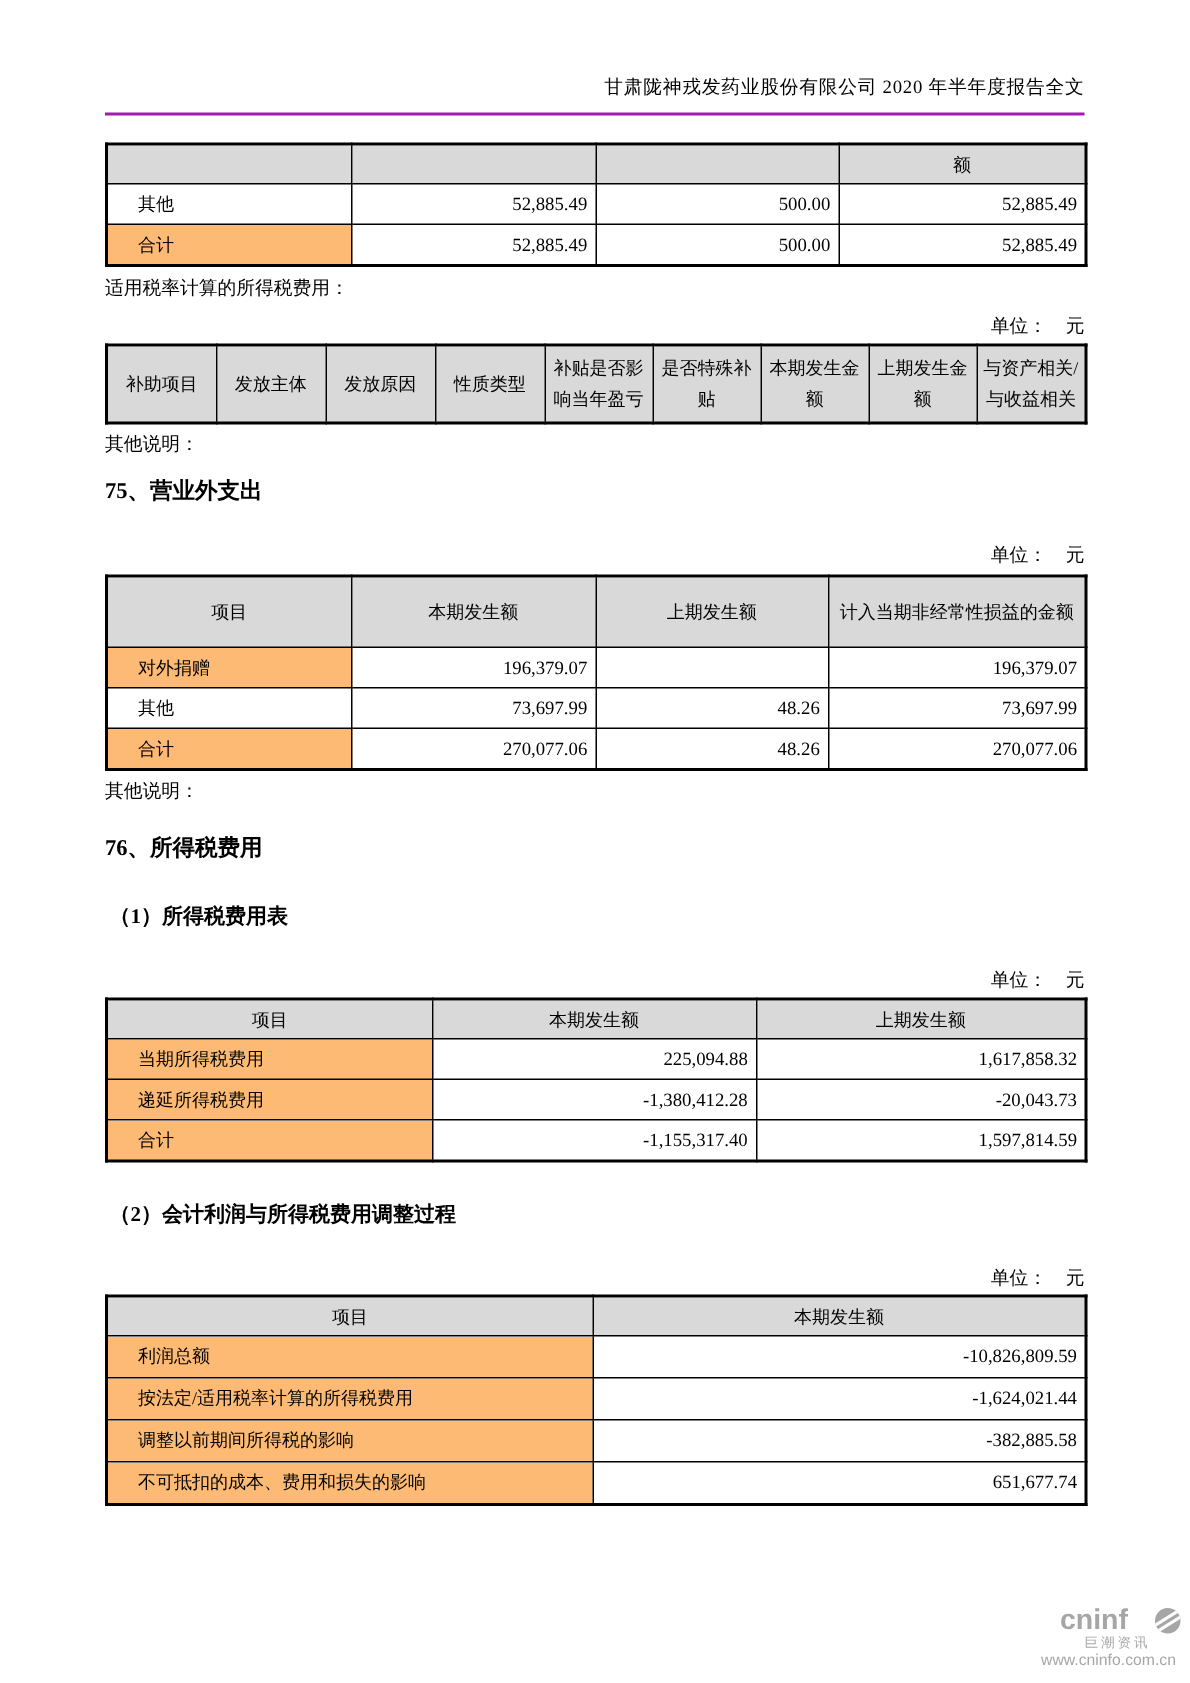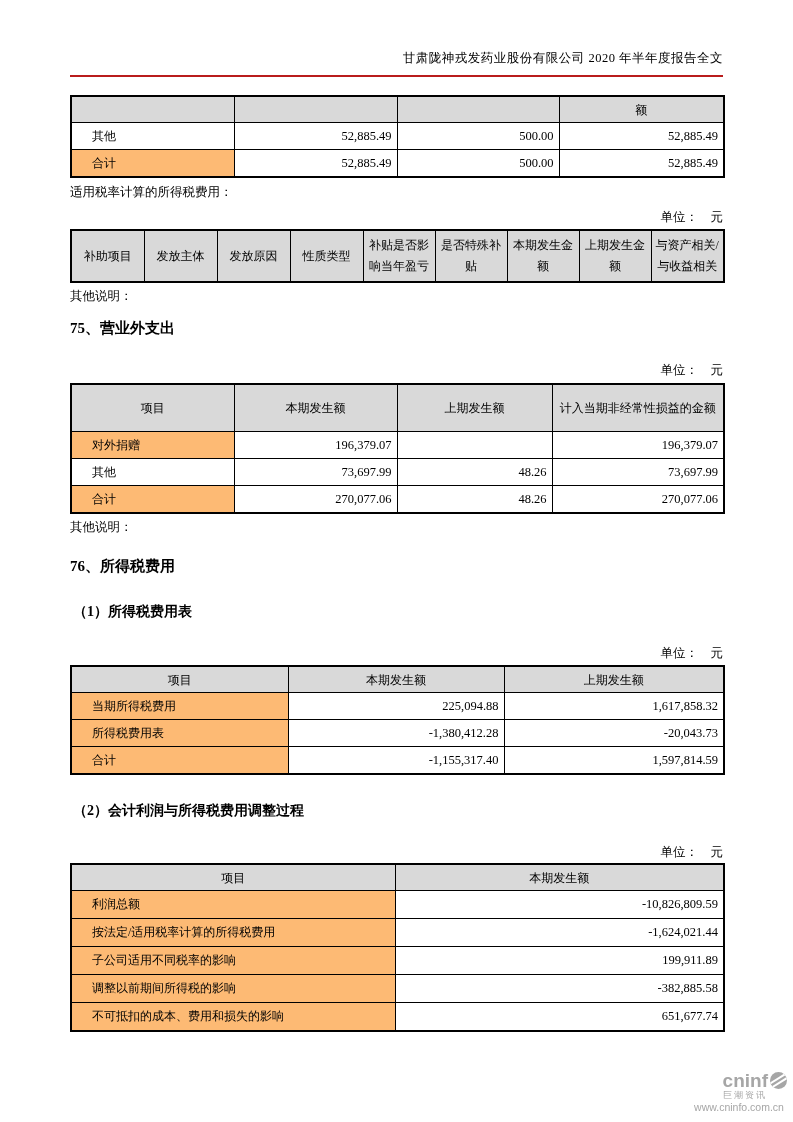--- a/index.html
+++ b/index.html
@@ -15,21 +15,21 @@
     color:#000;
   }
 
   
   .doc-header {
     padding-top:50px;
     padding-bottom:9px;
     text-align:right;
     font-size:12.5px;
     line-height:16px;
-    border-bottom:2px solid #b91c1c;
+    border-bottom:2px solid #a21caf;
     letter-spacing:0.5px;
   }
 
   
   table {
     border-collapse:collapse;
     table-layout:fixed;
     width:653px;
     border:2px solid #000;
   }
@@ -85,21 +85,21 @@
     margin-top:30px;
     text-align:right;
     font-size:12.5px; line-height:15px;
   }
 
   
   .logo {
     position:absolute; right:6px; bottom:8px;
     color:#a6a6a6; width:96px;
   }
-  .logo-row { display:flex; align-items:center; justify-content:flex-end; gap:2px; }
+  .logo-row { display:flex; align-items:center; justify-content:flex-end; gap:18px; }
   .logo-brand {
     font-family:"Liberation Sans","DejaVu Sans",sans-serif;
     font-weight:bold; font-size:19px; line-height:19px; letter-spacing:0;
   }
   .logo-swirl {
     width:17px; height:17px; border-radius:50%;
     background:#a6a6a6; position:relative; overflow:hidden; flex:0 0 auto;
   }
   .logo-swirl::before, .logo-swirl::after {
     content:""; position:absolute; left:-4px; width:26px; height:2.4px;
@@ -246,21 +246,21 @@
         <th>上期发生额</th>
       </tr>
     </thead>
     <tbody>
       <tr>
         <td class="lbl sh">当期所得税费用</td>
         <td class="num">225,094.88</td>
         <td class="num">1,617,858.32</td>
       </tr>
       <tr>
-        <td class="lbl sh">所得税费用表</td>
+        <td class="lbl sh">递延所得税费用</td>
         <td class="num">-1,380,412.28</td>
         <td class="num">-20,043.73</td>
       </tr>
       <tr>
         <td class="lbl sh">合计</td>
         <td class="num">-1,155,317.40</td>
         <td class="num">1,597,814.59</td>
       </tr>
     </tbody>
   </table>
@@ -280,24 +280,20 @@
       </tr>
     </thead>
     <tbody>
       <tr>
         <td class="lbl sh">利润总额</td>
         <td class="num">-10,826,809.59</td>
       </tr>
       <tr>
         <td class="lbl sh">按法定/适用税率计算的所得税费用</td>
         <td class="num">-1,624,021.44</td>
-      </tr>
-      <tr>
-        <td class="lbl sh">子公司适用不同税率的影响</td>
-        <td class="num">199,911.89</td>
       </tr>
       <tr>
         <td class="lbl sh">调整以前期间所得税的影响</td>
         <td class="num">-382,885.58</td>
       </tr>
       <tr>
         <td class="lbl sh">不可抵扣的成本、费用和损失的影响</td>
         <td class="num">651,677.74</td>
       </tr>
     </tbody>

